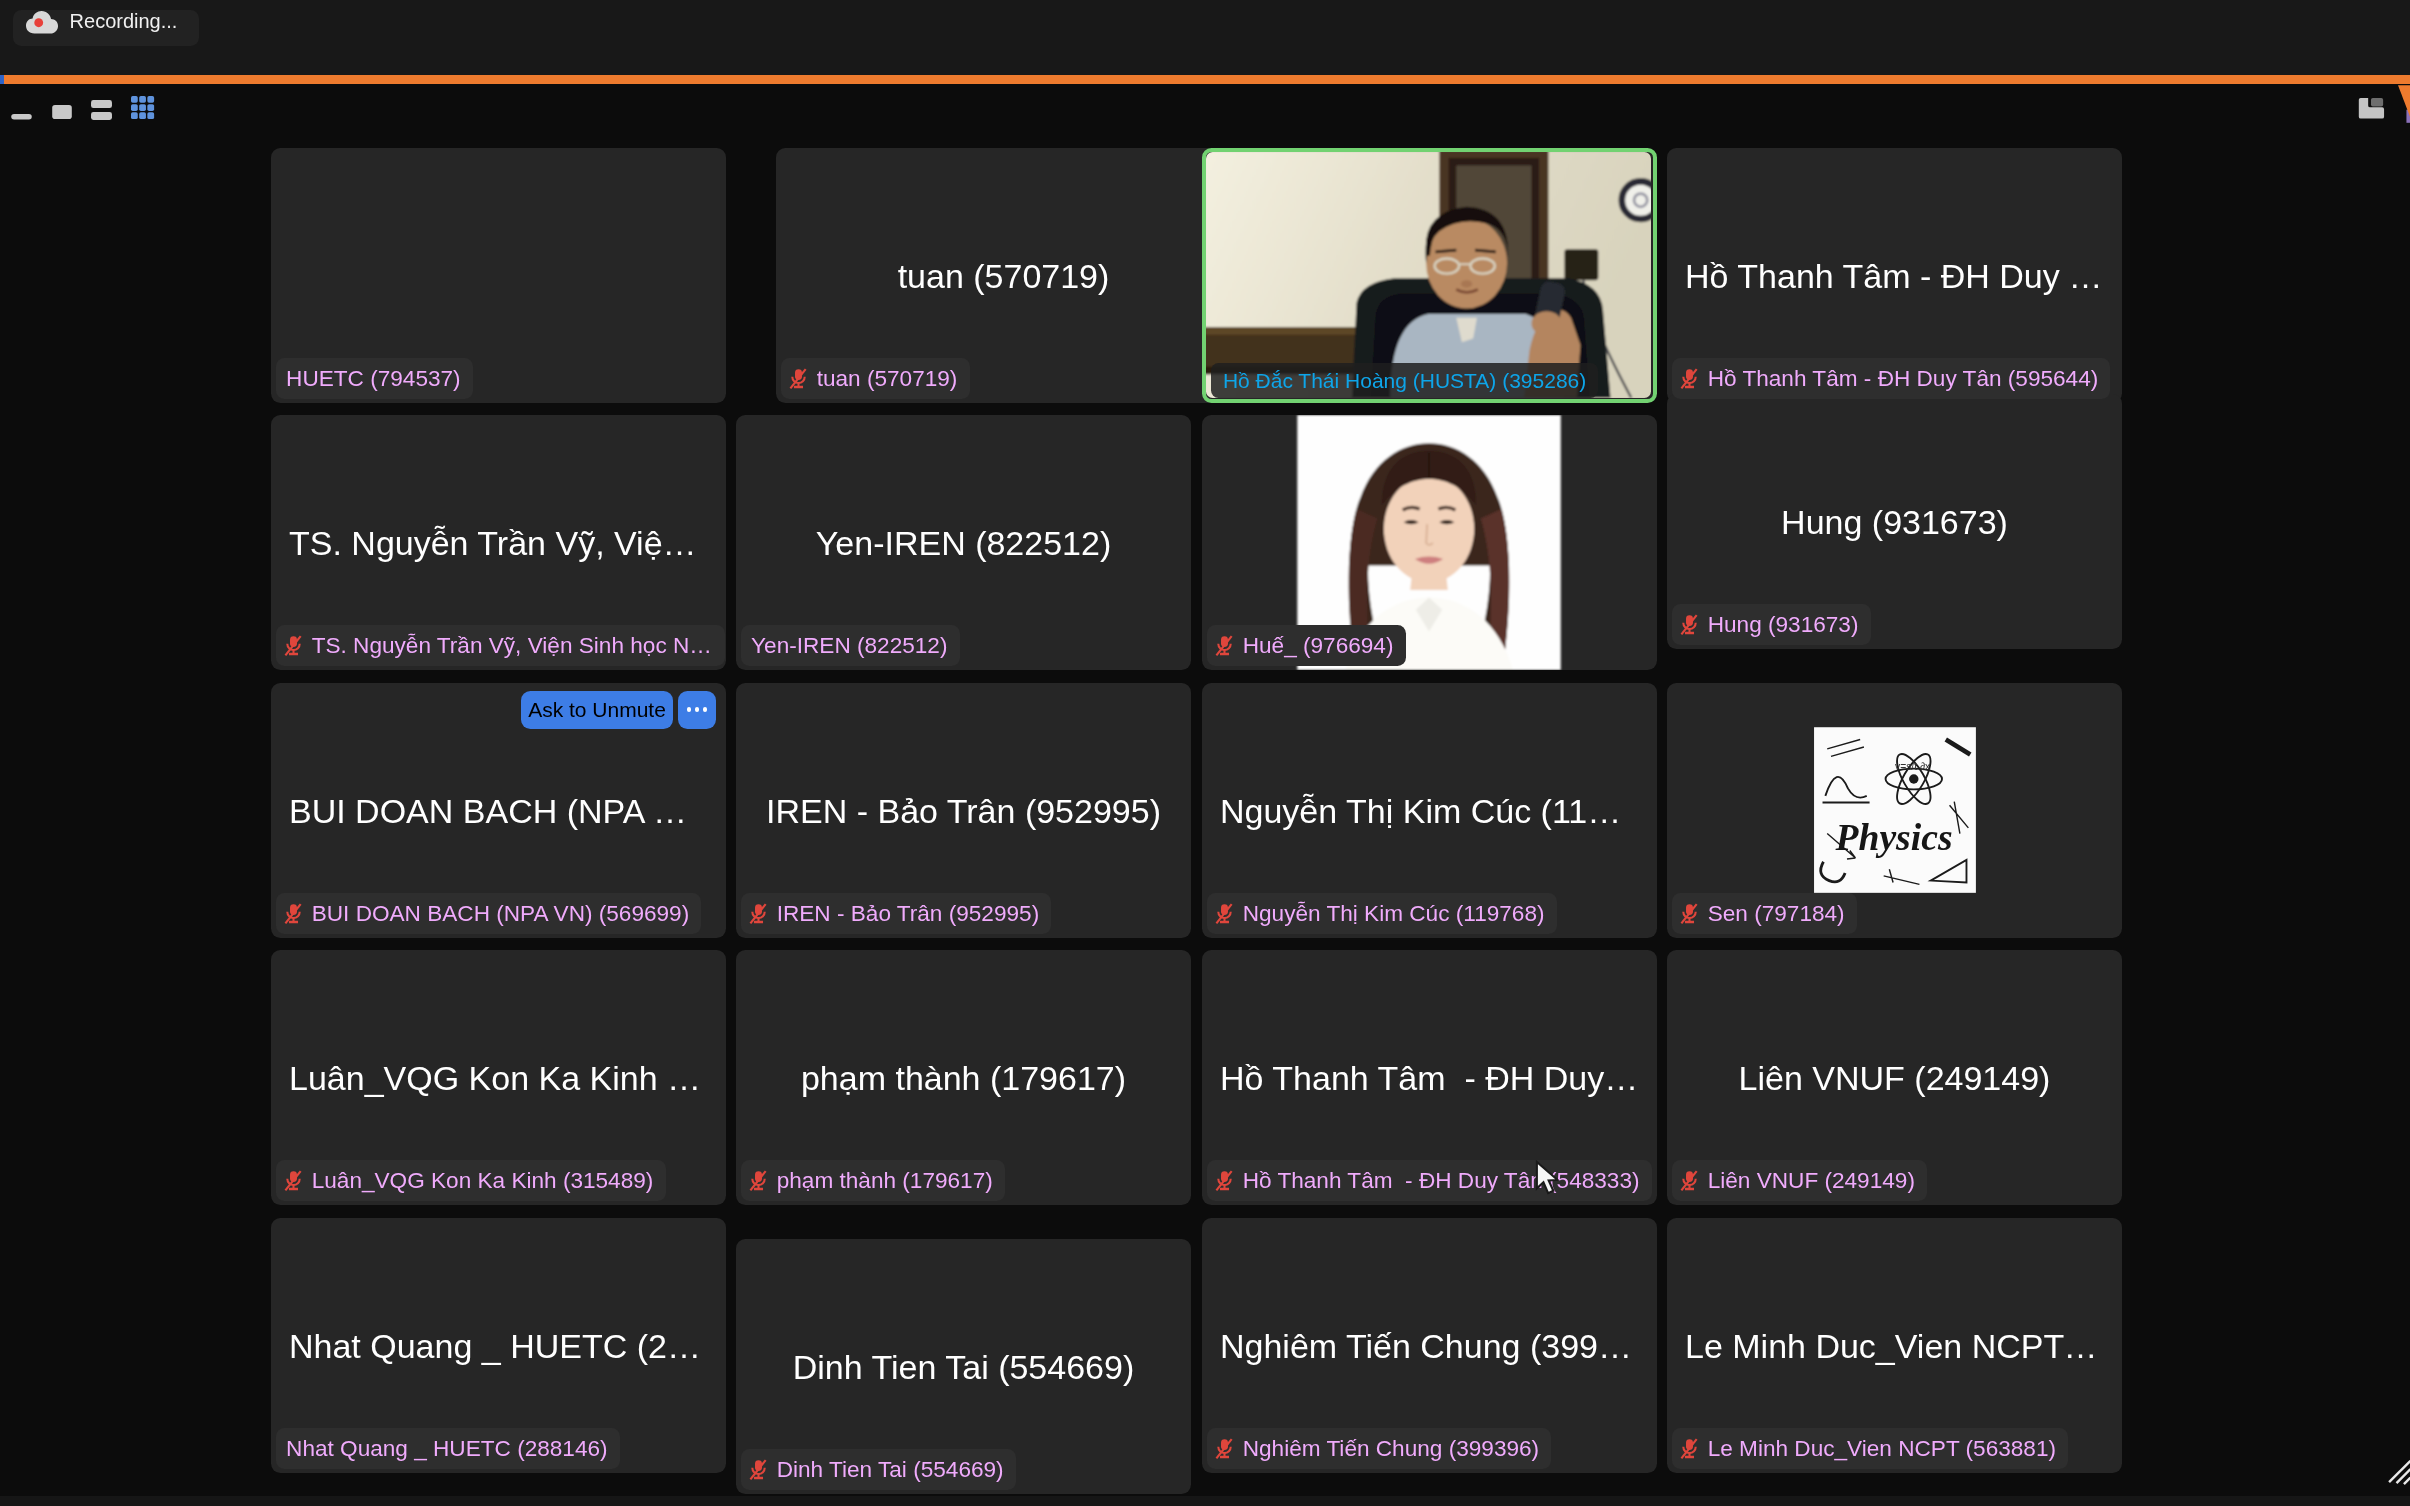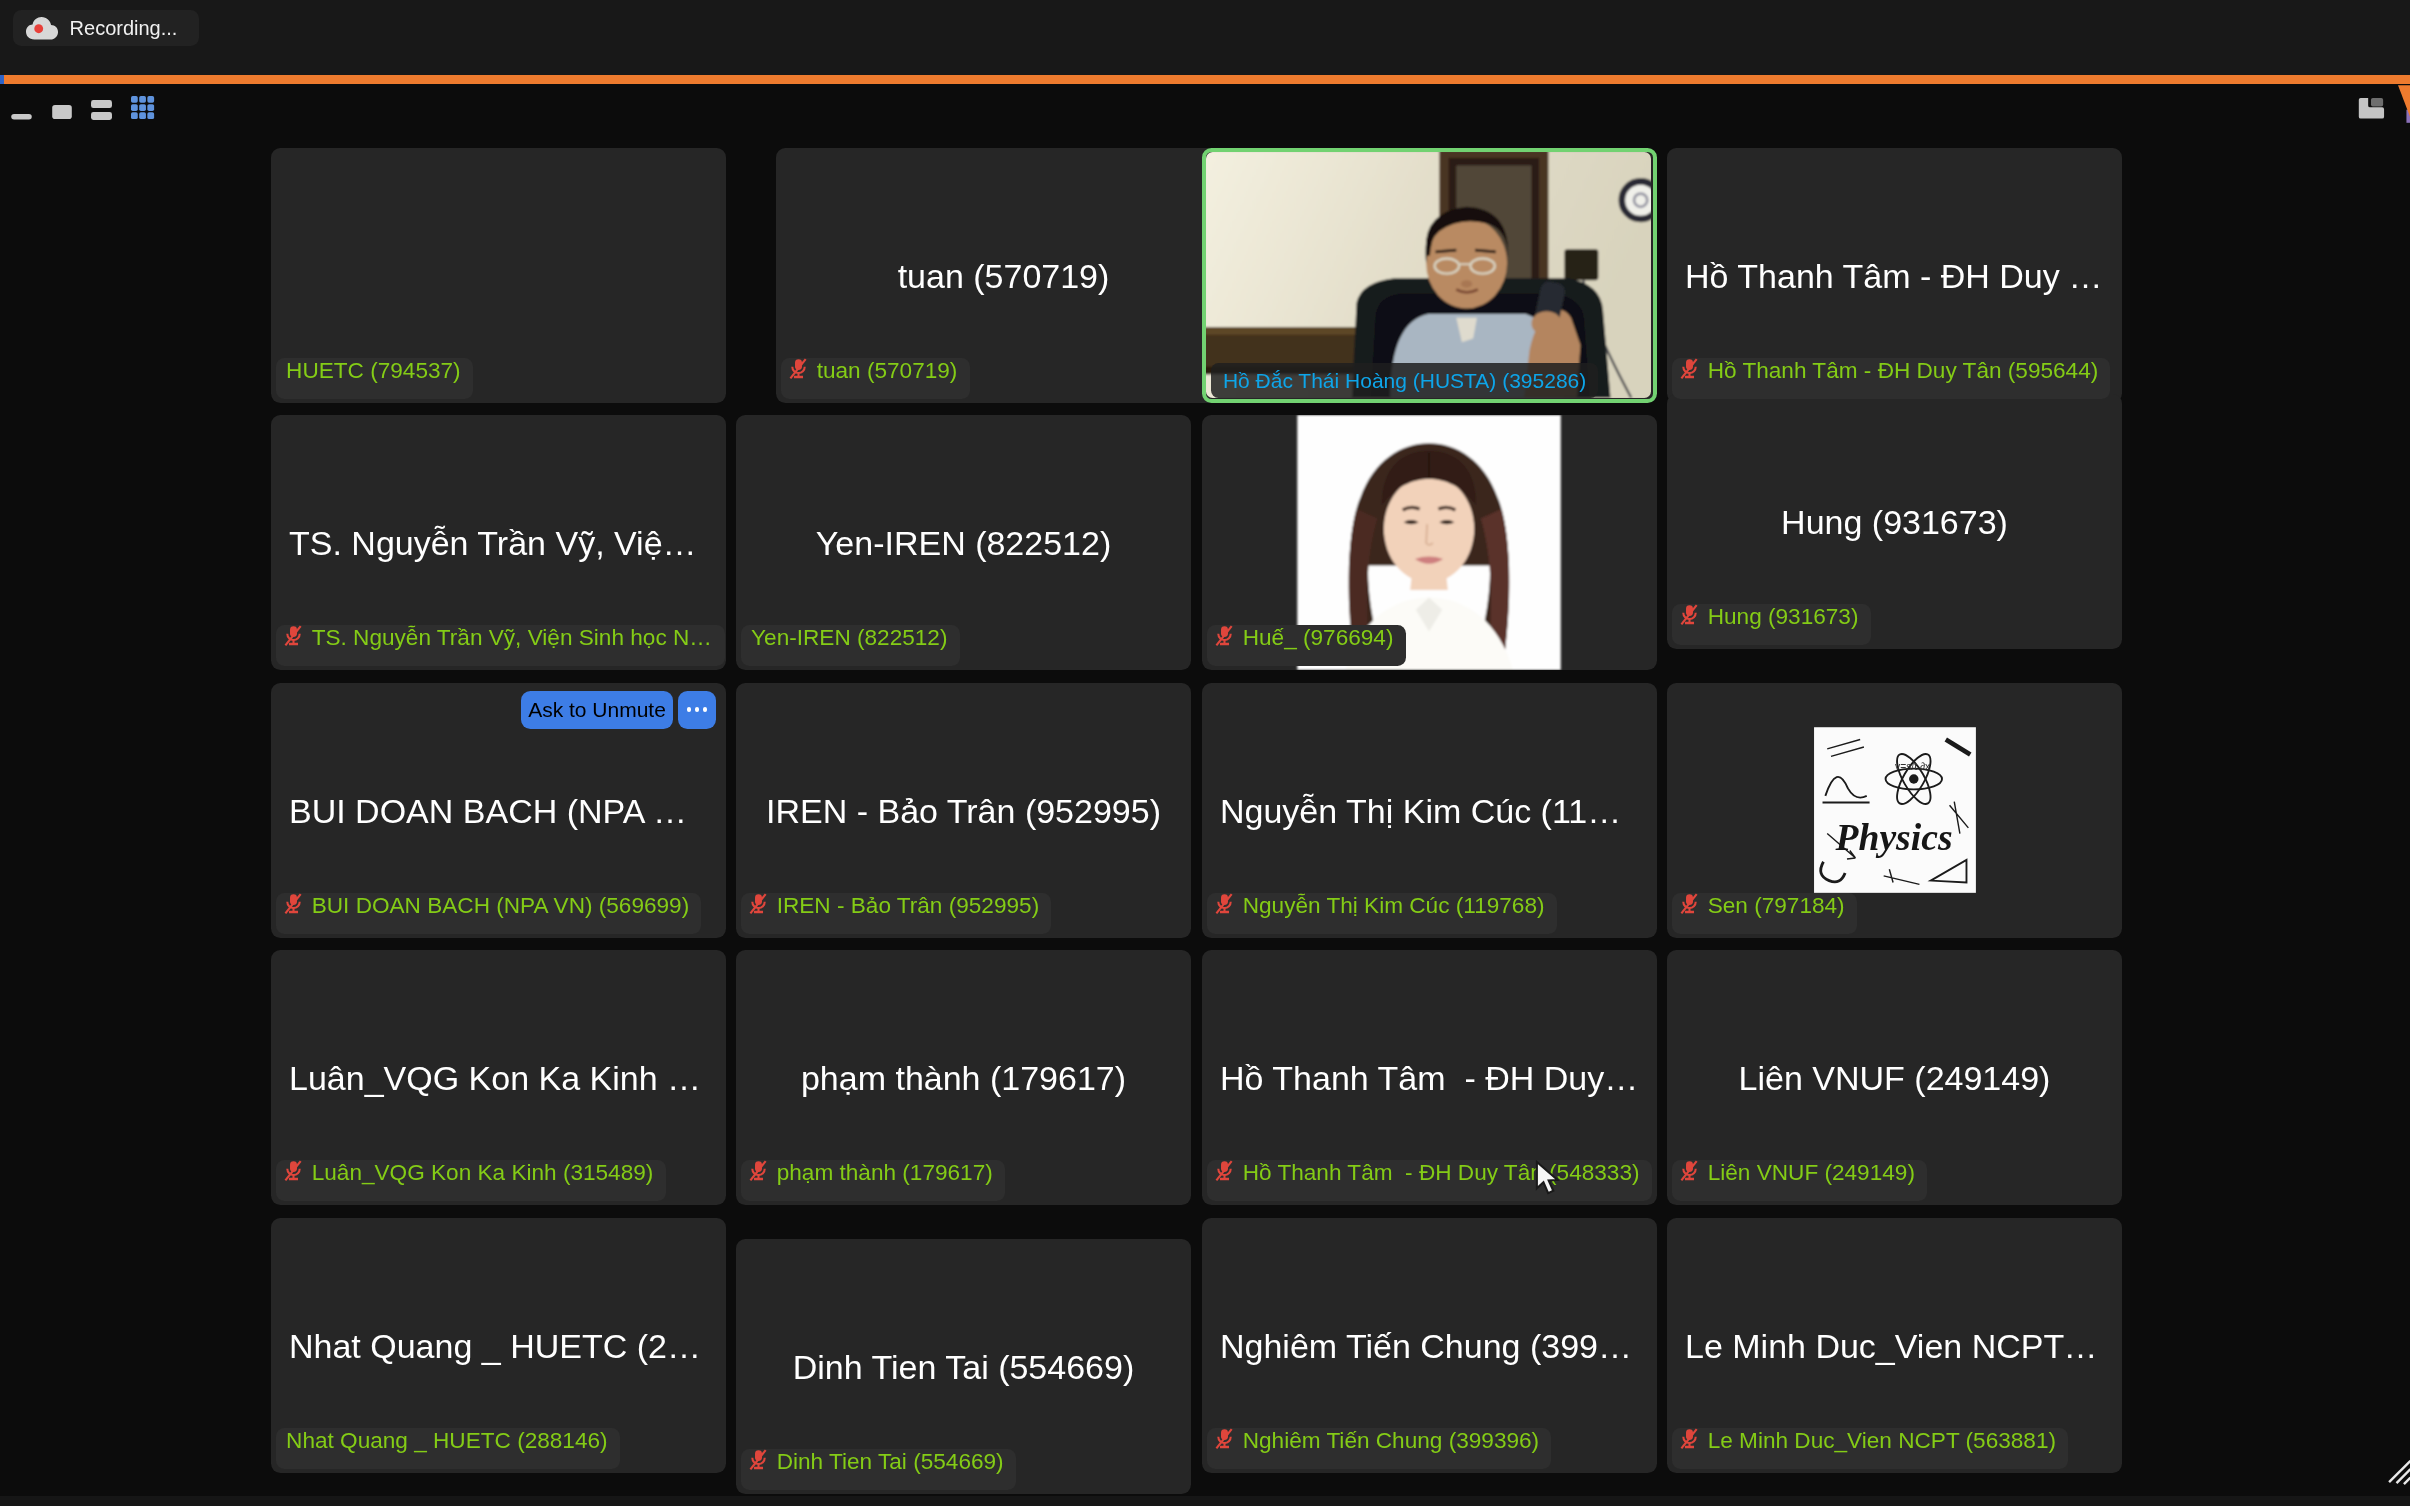--- a/index.html
+++ b/index.html
@@ -1,26 +1,26 @@
 <!DOCTYPE html>
 <html style="font-size:15px"><head><meta charset="utf-8"><title>m</title><style>
 *{margin:0;padding:0;box-sizing:border-box}
 html,body{width:2411px;height:1507px;background:#0c0c0c;overflow:hidden}
 body{font-family:"Liberation Sans",sans-serif;position:relative}
 .topband{position:absolute;left:0;top:0;width:2411px;height:75px;background:#181818}
 .orange{position:absolute;left:0;top:75px;width:2411px;height:9.4px;background:#ee7b2e;z-index:2}
 .bluesliver{position:absolute;left:0;top:75px;width:3.8px;height:9.4px;background:#2d63c8;z-index:3}
-.pill{position:absolute;left:13px;top:10.4px;width:186px;height:36px;background:#222222;border-radius:8.5px;display:flex;align-items:center;color:#f1f1f1;font-size:20px}
+.pill{position:absolute;left:13px;top:10.4px;width:186px;height:36px;background:#222222;border-radius:8.5px;display:flex;align-items:flex-start;color:#f1f1f1;font-size:20px}
 .pill svg{margin:0 10.4px 0 12.2px}
 .toolrow svg{position:absolute}
 .tile{position:absolute;width:455px;height:255px;background:#262626;border-radius:9.4px;overflow:hidden}
 .tile.video{border:4.7px solid #72d271;overflow:hidden}
 .cname{position:absolute;left:0;top:50%;transform:translateY(-50%);width:100%;padding:0 18px;font-size:34px;color:#fff;white-space:nowrap;text-align:center;z-index:1}
 .cname.trunc{text-align:left;overflow:hidden;text-overflow:ellipsis}
-.label{position:absolute;left:4.7px;bottom:3.8px;max-width:449px;height:41px;background:#2e2e2e;border-radius:8.5px;display:inline-flex;align-items:flex-start;padding:0 12.2px 0 8.5px;font-size:22.6px;color:#84cc16;z-index:2}
+.label{position:absolute;left:4.7px;bottom:3.8px;max-width:449px;height:41px;background:#2e2e2e;border-radius:8.5px;display:inline-flex;align-items:center;padding:0 12.2px 0 8.5px;font-size:22.6px;color:#f0abfc;z-index:2}
 .label .mic{flex:0 0 auto;margin-right:8.5px}
 .label span{white-space:nowrap;overflow:hidden;text-overflow:ellipsis}
 .label span:first-child{margin-left:1.9px}
 .vlabel{position:absolute;left:4.7px;bottom:0.9px;height:35px;background:rgba(30,30,30,0.85);border-radius:7.5px;display:inline-flex;align-items:center;padding:0 12.2px;font-size:21px;color:#0ea5e9;white-space:nowrap}
 .ask{position:absolute;left:250px;top:7.5px;width:152px;height:38px;background:#3d7de6;border-radius:9.4px;color:#000000;font-size:21px;display:flex;align-items:center;justify-content:center;z-index:3}
 .dots{position:absolute;left:407px;top:7.5px;width:38px;height:38px;background:#3d7de6;border-radius:9.4px;display:flex;align-items:center;justify-content:center;gap:3.8px;z-index:3}
 .dots i{width:4.2px;height:4.2px;border-radius:50%;background:#fff}
 .grip line{stroke:#e9e9e9;stroke-width:2.6}
 </style></head><body>
 <div class="topband"></div>

